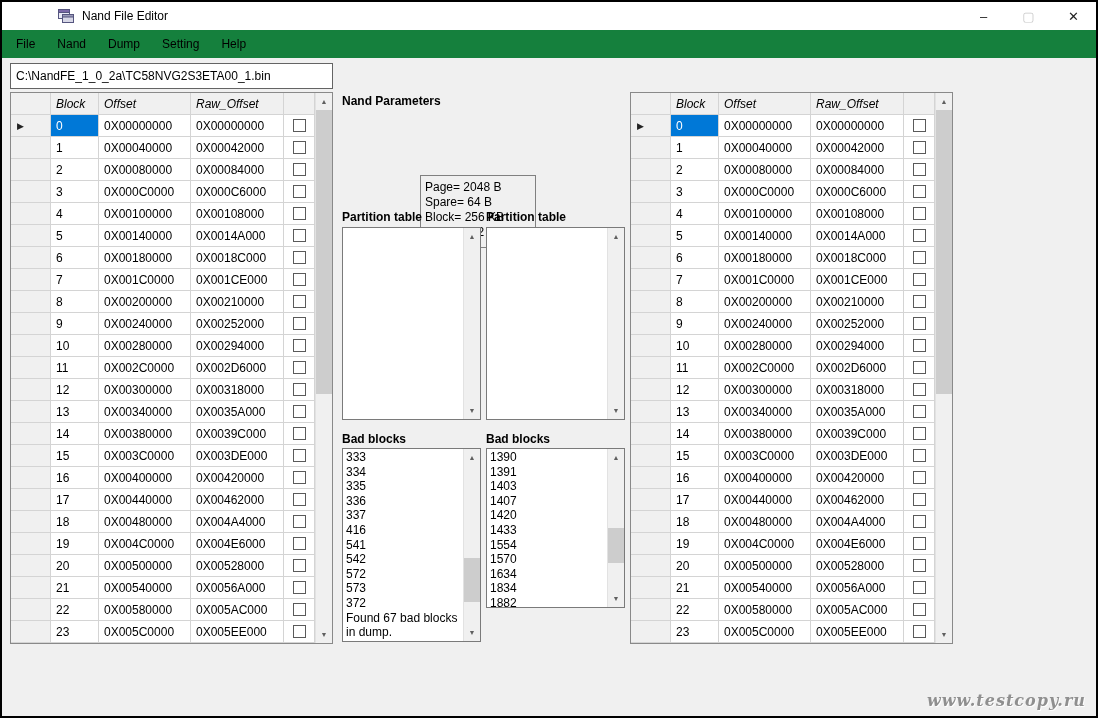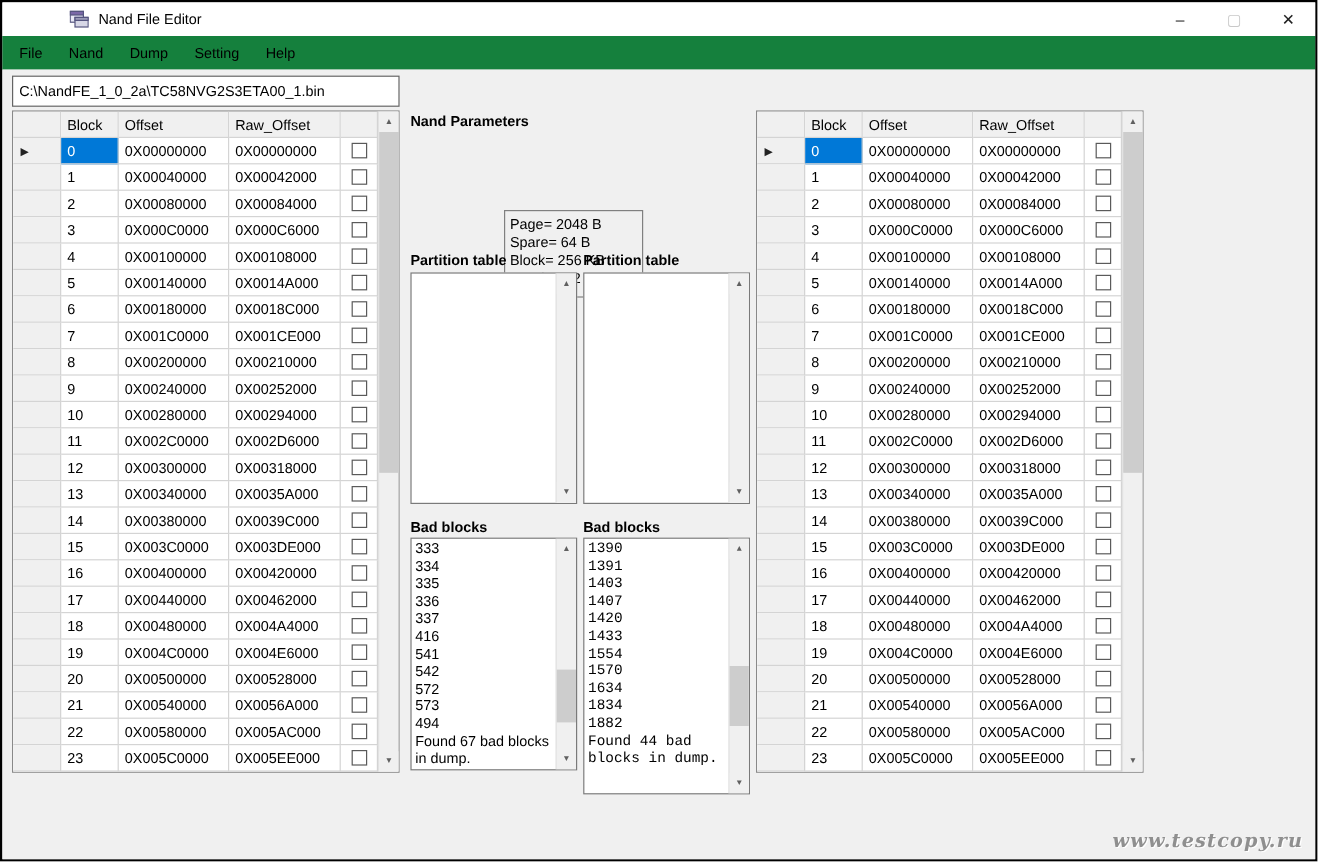--- a/index.html
+++ b/index.html
@@ -44,21 +44,21 @@
     border:1px solid #898989; background:#fff; display:flex;
   }
   .grid-inner { flex:1; display:flex; flex-direction:column; overflow:hidden; }
   .grid-head { display:flex; height:22px; flex:0 0 auto; }
   .grid-row { display:flex; height:22px; flex:0 0 auto; background:#fff; }
   .gcell {
     height:22px; border-right:1px solid #d4d4d4; border-bottom:1px solid #d4d4d4;
     display:flex; align-items:center; padding:0 0 0 5px; overflow:hidden;
     font-size:12px; white-space:nowrap;
   }
-  .hcell { background:#f0f0f0; }
+  .hcell { background:#f0f0f0;font-style:italic; }
   .rowhdr { width:40px; flex:0 0 auto; background:#f0f0f0; padding-left:6px; }
   .c-block { width:48px; flex:0 0 auto; }
   .c-off { width:92px; flex:0 0 auto; }
   .c-raw { width:93px; flex:0 0 auto; }
   .c-chk { flex:1; justify-content:center; padding:0; }
   .gcell.sel { background:#0078d7; color:#fff; }
   .arrow { font-size:9px; color:#222; }
   .cb { width:13px; height:13px; background:#fff; border:1px solid #5a5a5a; display:inline-block; }
   
   .vscroll {
@@ -640,32 +640,32 @@
           <div class="list-line">333</div>
           <div class="list-line">334</div>
           <div class="list-line">335</div>
           <div class="list-line">336</div>
           <div class="list-line">337</div>
           <div class="list-line">416</div>
           <div class="list-line">541</div>
           <div class="list-line">542</div>
           <div class="list-line">572</div>
           <div class="list-line">573</div>
-          <div class="list-line">494</div>
+          <div class="list-line">372</div>
           <div class="list-line">Found 67 bad blocks in dump.</div>
         </div>
       <div class="vscroll">
         <div class="sb-arrow">▲</div>
         <div class="sb-track">
           <div class="sb-thumb" style="top:58%; height:28%;"></div>
         </div>
         <div class="sb-arrow">▼</div>
       </div>
     </div>
-    <div class="listbox" style="left:484px; top:390px; height:214px;font-family:Liberation Mono, monospace;">
+    <div class="listbox" style="left:484px; top:390px; height:160px;">
       <div class="lb-content">
           <div class="list-line">1390</div>
           <div class="list-line">1391</div>
           <div class="list-line">1403</div>
           <div class="list-line">1407</div>
           <div class="list-line">1420</div>
           <div class="list-line">1433</div>
           <div class="list-line">1554</div>
           <div class="list-line">1570</div>
           <div class="list-line">1634</div>

